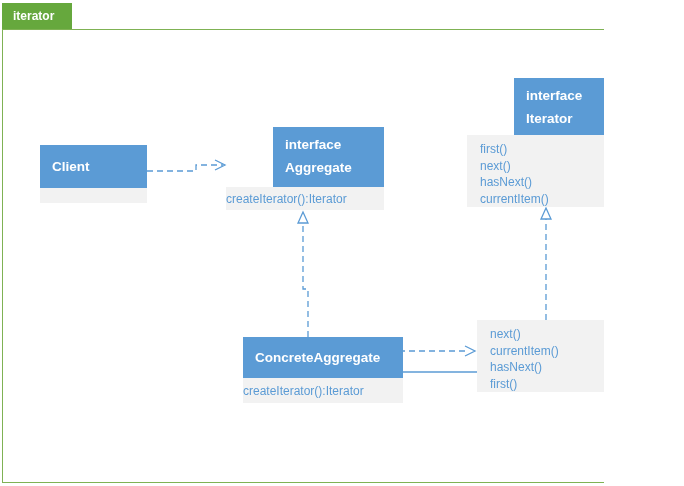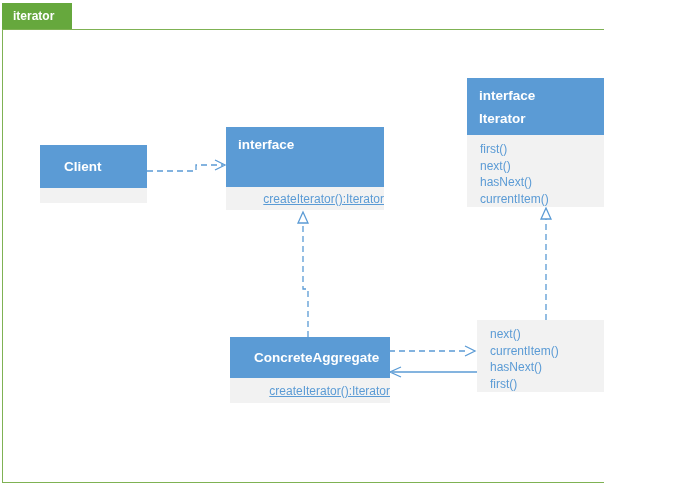--- a/index.html
+++ b/index.html
@@ -16,41 +16,41 @@
     position:absolute; left:2px; top:3px; width:70px; height:26px;
     background:#66a83d; color:#ffffff; font-size:12px; font-weight:600;
     display:flex; align-items:center; padding-left:11px; box-sizing:border-box;
   }
   
   .uml { position:absolute; box-sizing:border-box; }
   .uml .hdr {
     background:#5b9bd5; color:#ffffff; font-weight:700; font-size:13.5px;
     box-sizing:border-box;
   }
-  .uml .hdr.one { display:flex; align-items:center; padding-left:24px; }
-  .uml .hdr.two { padding:6px 0 0 12px; line-height:23px; }
+  .uml .hdr.one { display:flex; align-items:center; padding-left:12px; }
+  .uml .hdr.two { padding:6px 0 0 12px; line-height:23px;margin-left:47px; }
   .uml .mbody {
     background:#f2f2f2; color:#5b9bd5; font-size:12px; box-sizing:border-box;
   }
-  .uml .mbody.center { display:flex; align-items:center; justify-content:flex-end;text-decoration:underline; }
+  .uml .mbody.center { display:flex; align-items:center; justify-content:flex-start; }
   .uml .mbody.list { padding:6px 0 0 13px; line-height:16.5px; }
 
   #client            { left:40px;  top:145px; width:107px; }
   #client .hdr       { height:43px; }
   #client .mbody     { height:15px; }
 
   #aggregate         { left:226px; top:127px; width:158px; }
   #aggregate .hdr    { height:60px; }
   #aggregate .mbody  { height:23px; }
 
   #iterator          { left:467px; top:78px;  width:153px; }
   #iterator .hdr     { height:57px; }
   #iterator .mbody   { height:72px; }
 
-  #concrete-aggregate        { left:230px; top:337px; width:160px; }
+  #concrete-aggregate        { left:243px; top:337px; width:160px; }
   #concrete-aggregate .hdr   { height:41px; }
   #concrete-aggregate .mbody { height:25px; }
 
   #concrete-handler-b        { left:477px; top:320px; width:140px; }
   #concrete-handler-b .hdr   { height:33px; }
   #concrete-handler-b .mbody { height:72px; }
 
   svg.arrows { position:absolute; left:0; top:0; pointer-events:none; }
   svg.arrows .rel { pointer-events:stroke; }
 </style>
@@ -95,20 +95,21 @@
   <div class="uml" id="client">
     <div class="hdr one">
       <span>Client</span>
     </div>
     <div class="mbody"></div>
   </div>
 
   <div class="uml" id="aggregate">
     <div class="hdr two">
       <div>interface</div>
+      <div>Aggregate</div>
     </div>
     <div class="mbody center">
       <span>createIterator():Iterator</span>
     </div>
   </div>
 
   <div class="uml" id="iterator">
     <div class="hdr two">
       <div>interface</div>
       <div>Iterator</div>

